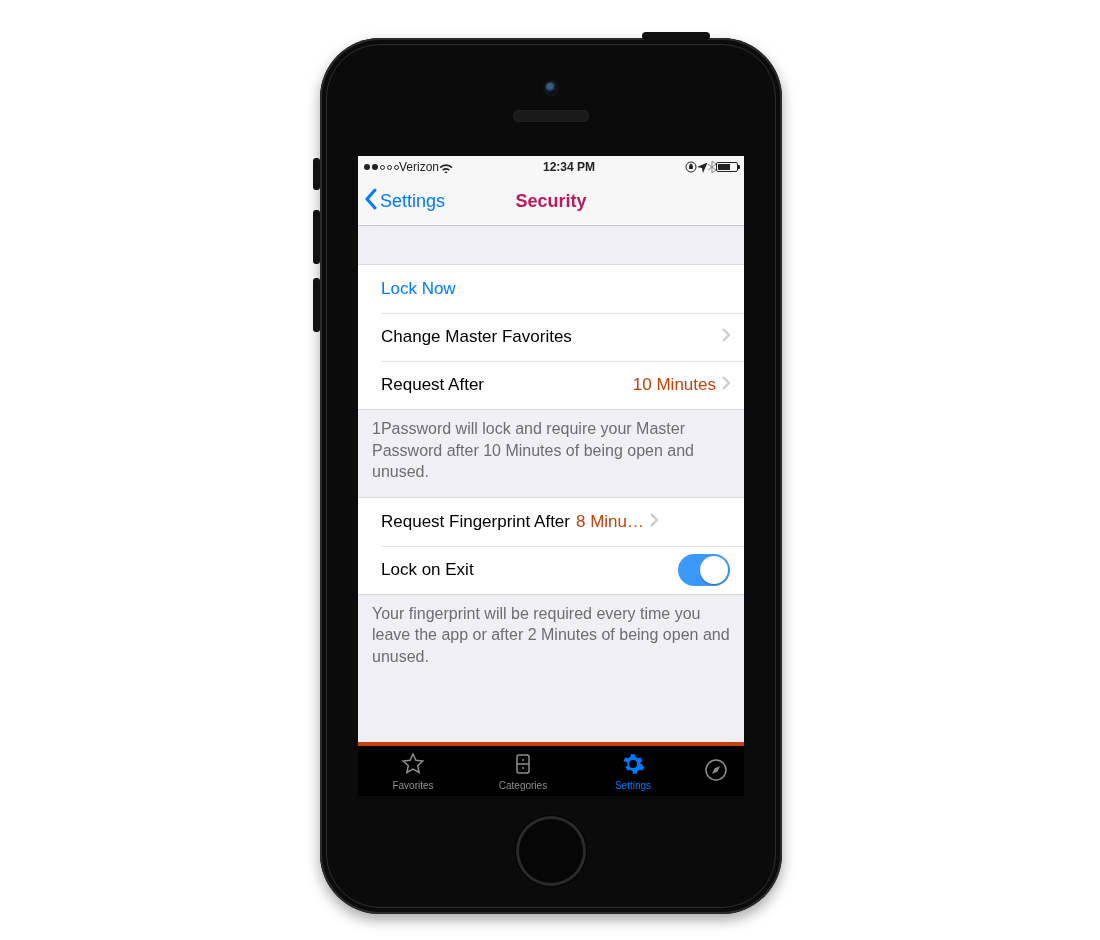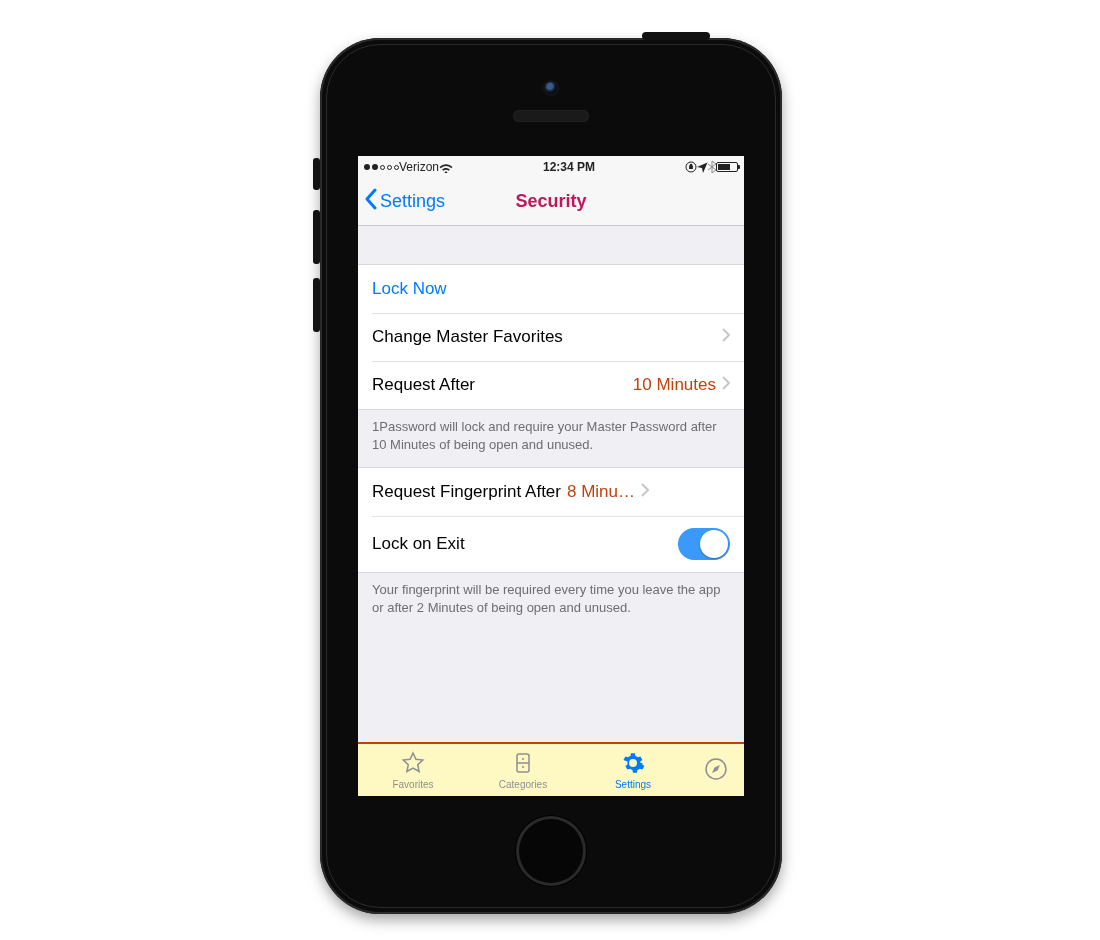--- a/index.html
+++ b/index.html
@@ -96,34 +96,34 @@
   
   .content {
     height: calc(100% - 22px - 48px - 54px);
     overflow:hidden;
     background:#efeff4;
   }
   .group-gap { height:38px; }
   .group { background:#fff; border-top:1px solid #d9d9dd; border-bottom:1px solid #d9d9dd; }
   .row {
     display:flex; align-items:center;
-    min-height:48px; padding:12px 14px;
-    position:relative; font-size:17px;
+    min-height:48px; padding:4px 14px;
+    position:relative; font-size:17px;margin-left:9px;
   }
   .row + .row::before {
     content:""; position:absolute; left:14px; right:0; top:0;
     border-top:1px solid #e3e3e7;
   }
   .row .label { flex:0 1 auto; color:#000; white-space:nowrap; overflow:hidden; text-overflow:ellipsis; }
   .row .spacer { flex:1; }
   .row .value { color:#c2410c; margin-right:6px; white-space:nowrap; overflow:hidden; text-overflow:ellipsis; max-width:120px;}
   .row.link .label { color:#007aff; }
   .chevron { color:#c7c7cc; }
   .footer {
-    padding:8px 14px 14px; font-size:13px; line-height:1.35; color:#6d6d72;
+    padding:8px 14px 14px; font-size:16px; line-height:1.35; color:#6d6d72;
   }
 
   
   .toggle {
     width:52px; height:32px; border-radius:16px; background:#4cd964; position:relative;
     flex:0 0 auto;
   }
   .toggle.on { background:#007aff; background:linear-gradient(#1f93ff,#1f93ff); background:#1f93ff; }
   .toggle.on { background:#39a1ff; }
   .toggle.on { background:#1e90ff; }
@@ -134,21 +134,21 @@
   .toggle.on { background:#2f95ff; } 
   .toggle.on { background:#3b99fc; }
   .toggle .knob {
     position:absolute; top:2px; right:2px;
     width:28px; height:28px; border-radius:50%; background:#fff;
     box-shadow:0 1px 2px rgba(0,0,0,.3);
   }
 
   
   .tabbar {
-    height:54px; background:#fef9c3; border-top:2px solid #c2410c;
+    height:54px; background:#000000; border-top:4px solid #c2410c;
     display:flex;
   }
   .tab {
     flex:1; display:flex; flex-direction:column; align-items:center; justify-content:center;
     font-size:10px; color:#8e8e93; gap:2px;
   }
   .tab.active { color:#007aff; }
   .tab svg { width:26px; height:24px; }
   .tab.partial { flex:0 0 56px; }
 

